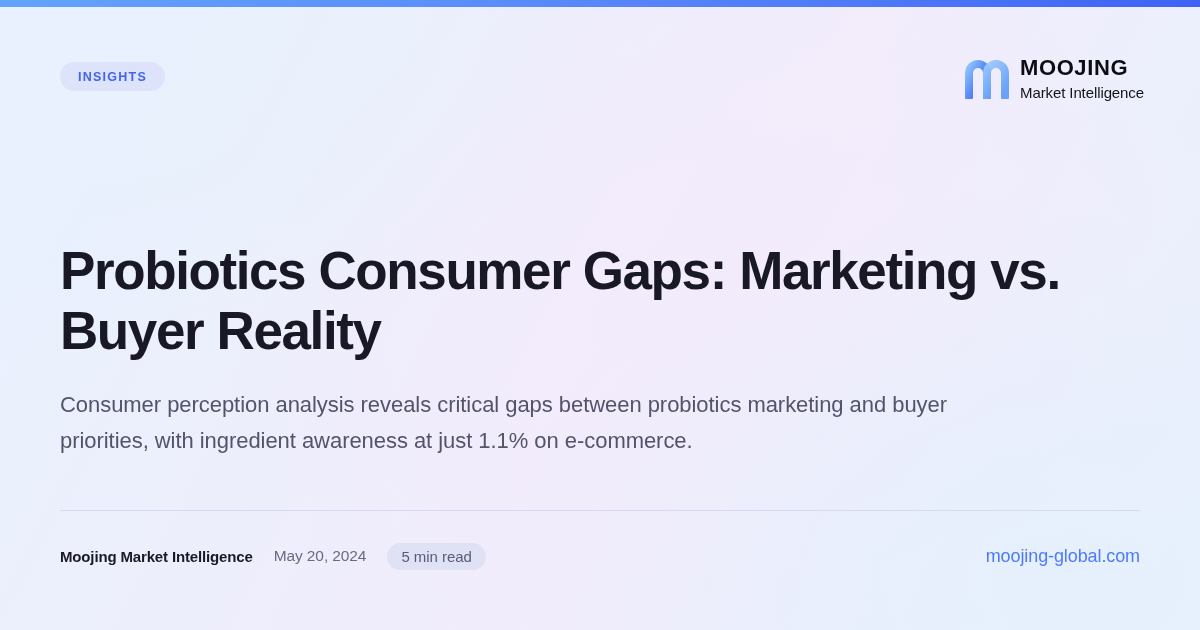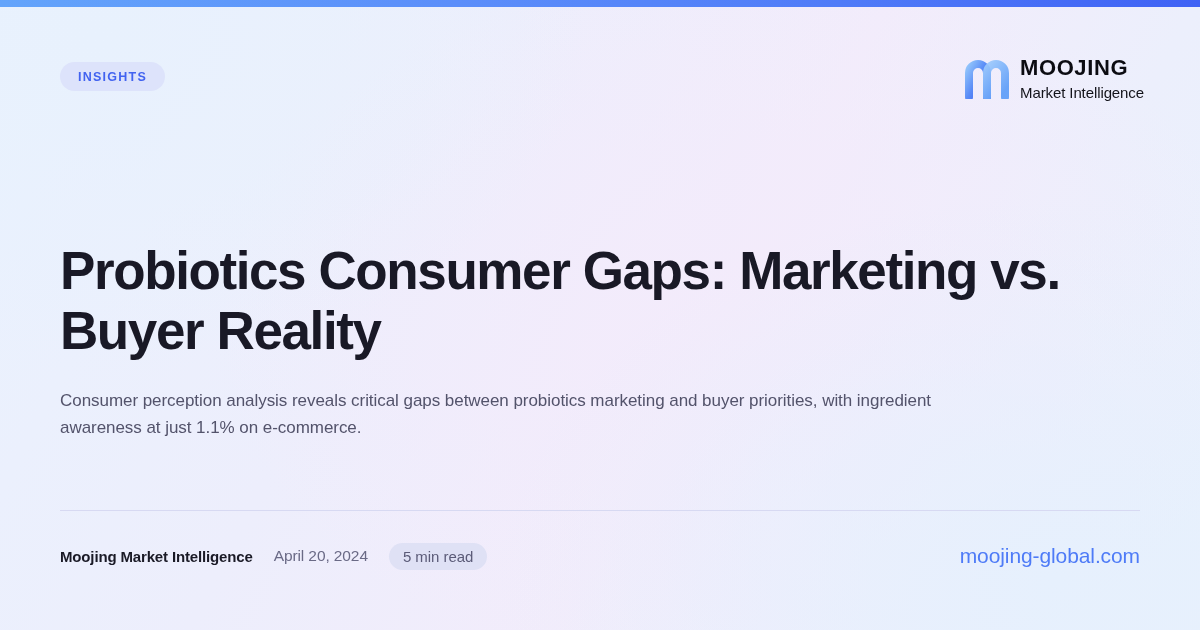--- a/index.html
+++ b/index.html
@@ -109,21 +109,21 @@
     font-weight: bold;
     line-height: 1.13;
     letter-spacing: -1.4px;
     color: #191926;
     max-width: 1080px;
     margin-top: 33px;
   }
 
   .subtitle {
     margin-top: 26px;
-    font-size: 17px;
+    font-size: 22px;
     line-height: 1.63;
     letter-spacing: -0.05px;
     color: #53536b;
     max-width: 905px;
   }
 
   
   .divider {
     position: absolute;
     left: 60px;
@@ -170,21 +170,21 @@
     padding: 0 14px;
     border-radius: 999px;
     background: #dfe1f5;
     color: #5b5b78;
     font-size: 15px;
     letter-spacing: -0.05px;
   }
 
   .footer-url {
     margin-left: auto;
-    font-size: 21px;
+    font-size: 18px;
     color: #4e7bf7;
     letter-spacing: -0.1px;
     text-decoration: none;
   }
 </style>
 </head>
 <body>
 
 <div class="card">
 
@@ -220,19 +220,19 @@
   <div class="content">
     <h1 class="title">Probiotics Consumer Gaps: Marketing vs. Buyer Reality</h1>
     <p class="subtitle">Consumer perception analysis reveals critical gaps between probiotics marketing and buyer priorities, with ingredient awareness at just 1.1% on e-commerce.</p>
   </div>
 
   <div class="divider"></div>
 
   <div class="footer">
     <div class="footer-left">
       <span class="footer-author">Moojing Market Intelligence</span>
-      <span class="footer-date">April 20, 2024</span>
+      <span class="footer-date">May 20, 2024</span>
       <span class="read-pill">5 min read</span>
     </div>
     <a class="footer-url" href="#">moojing-global.com</a>
   </div>
 
 </div>
 
 </body></html>

